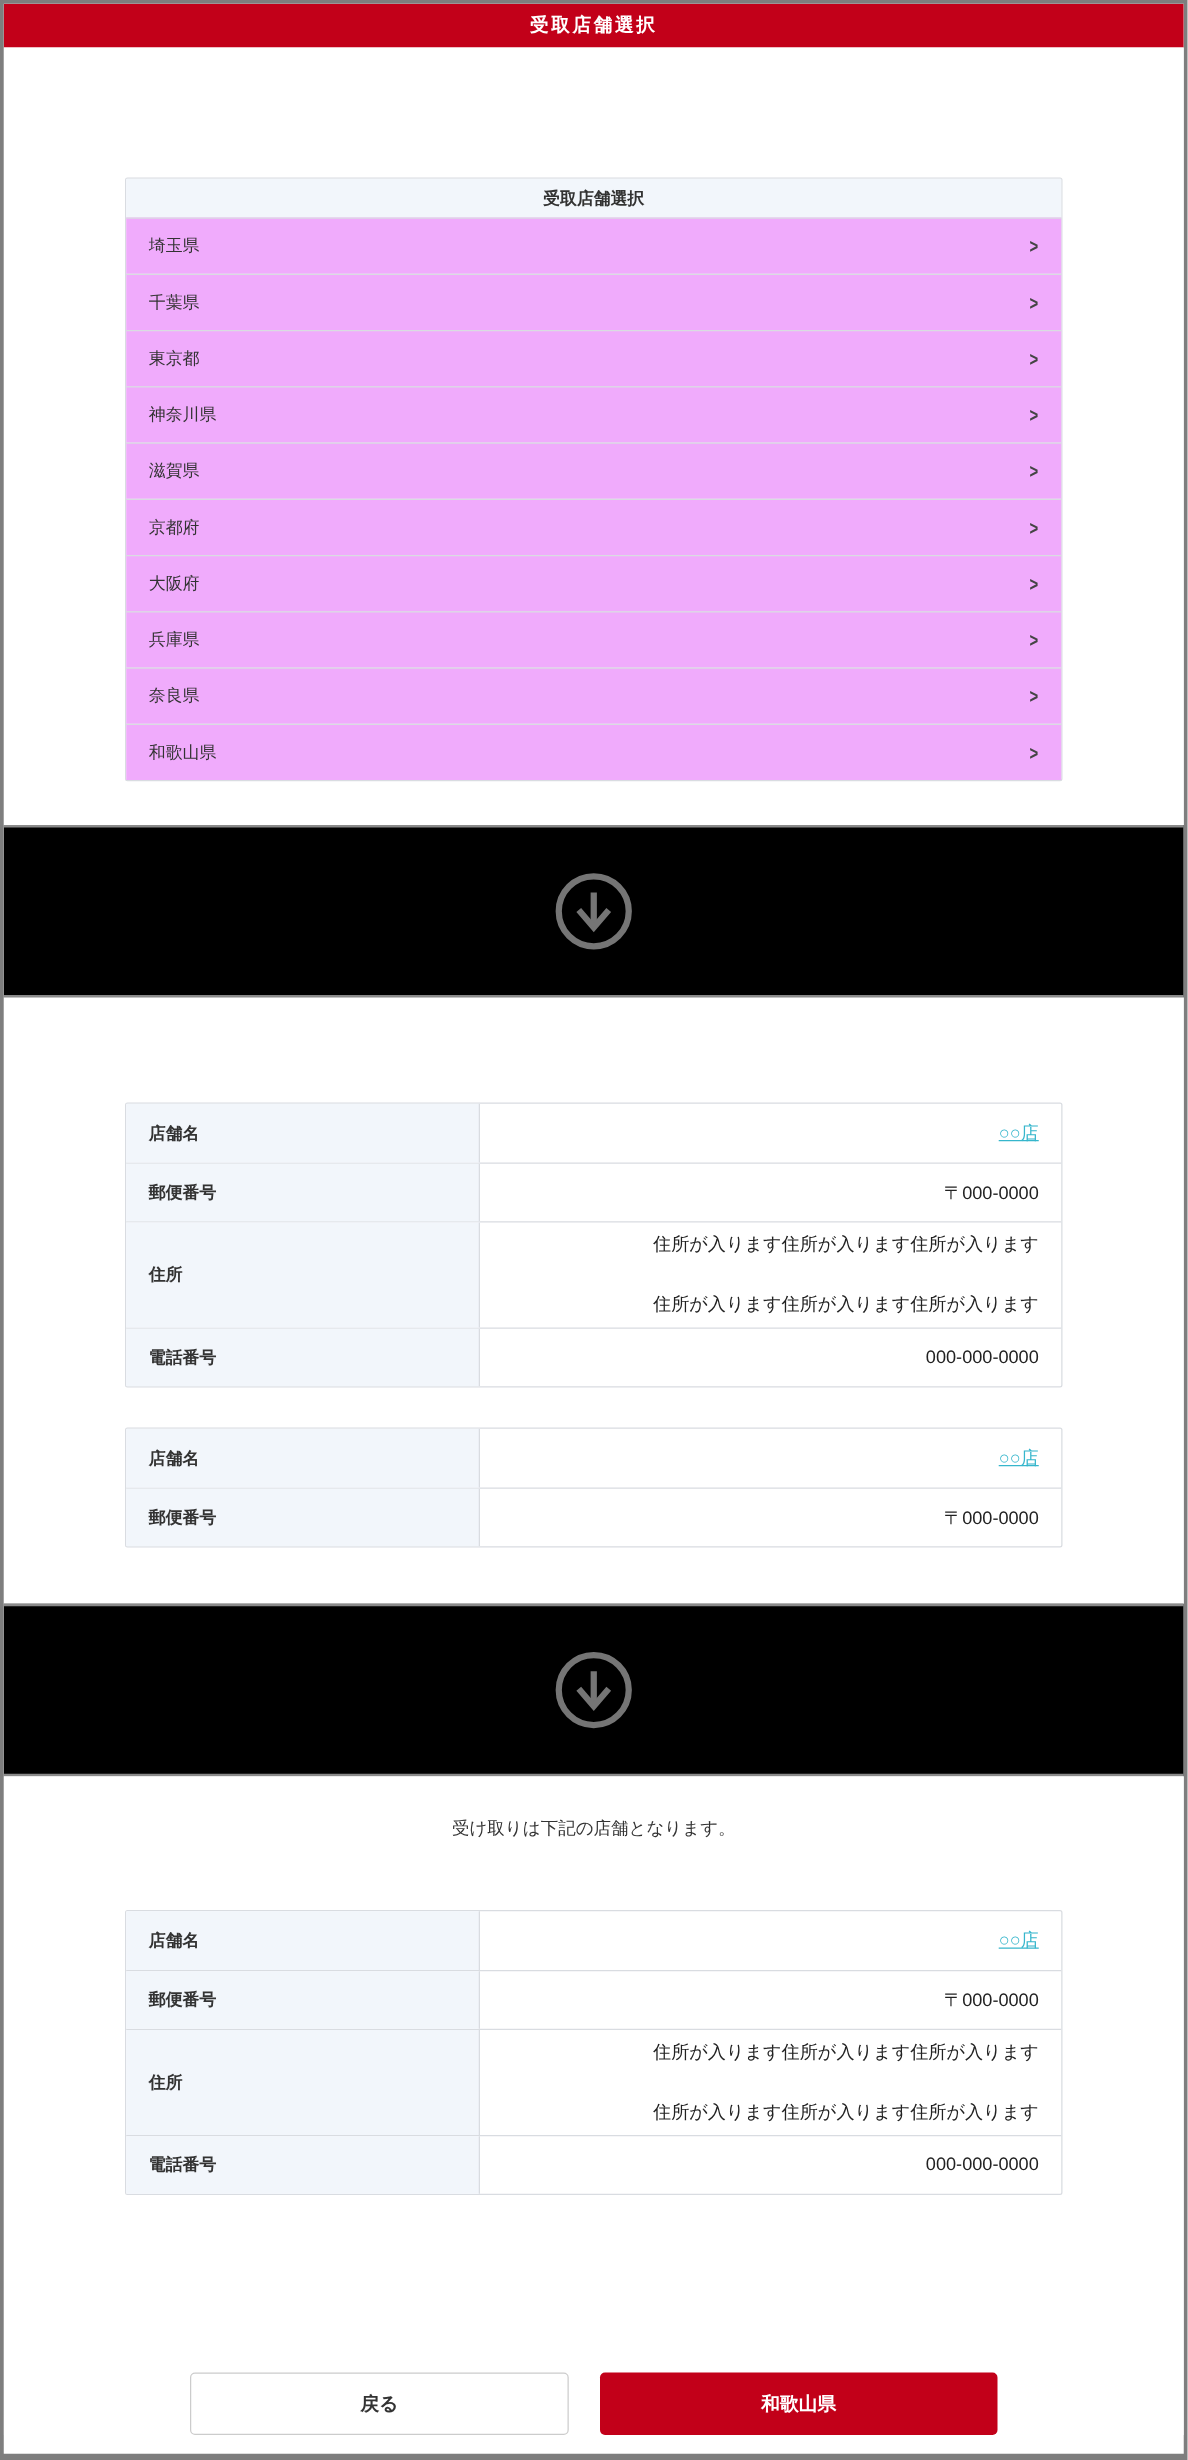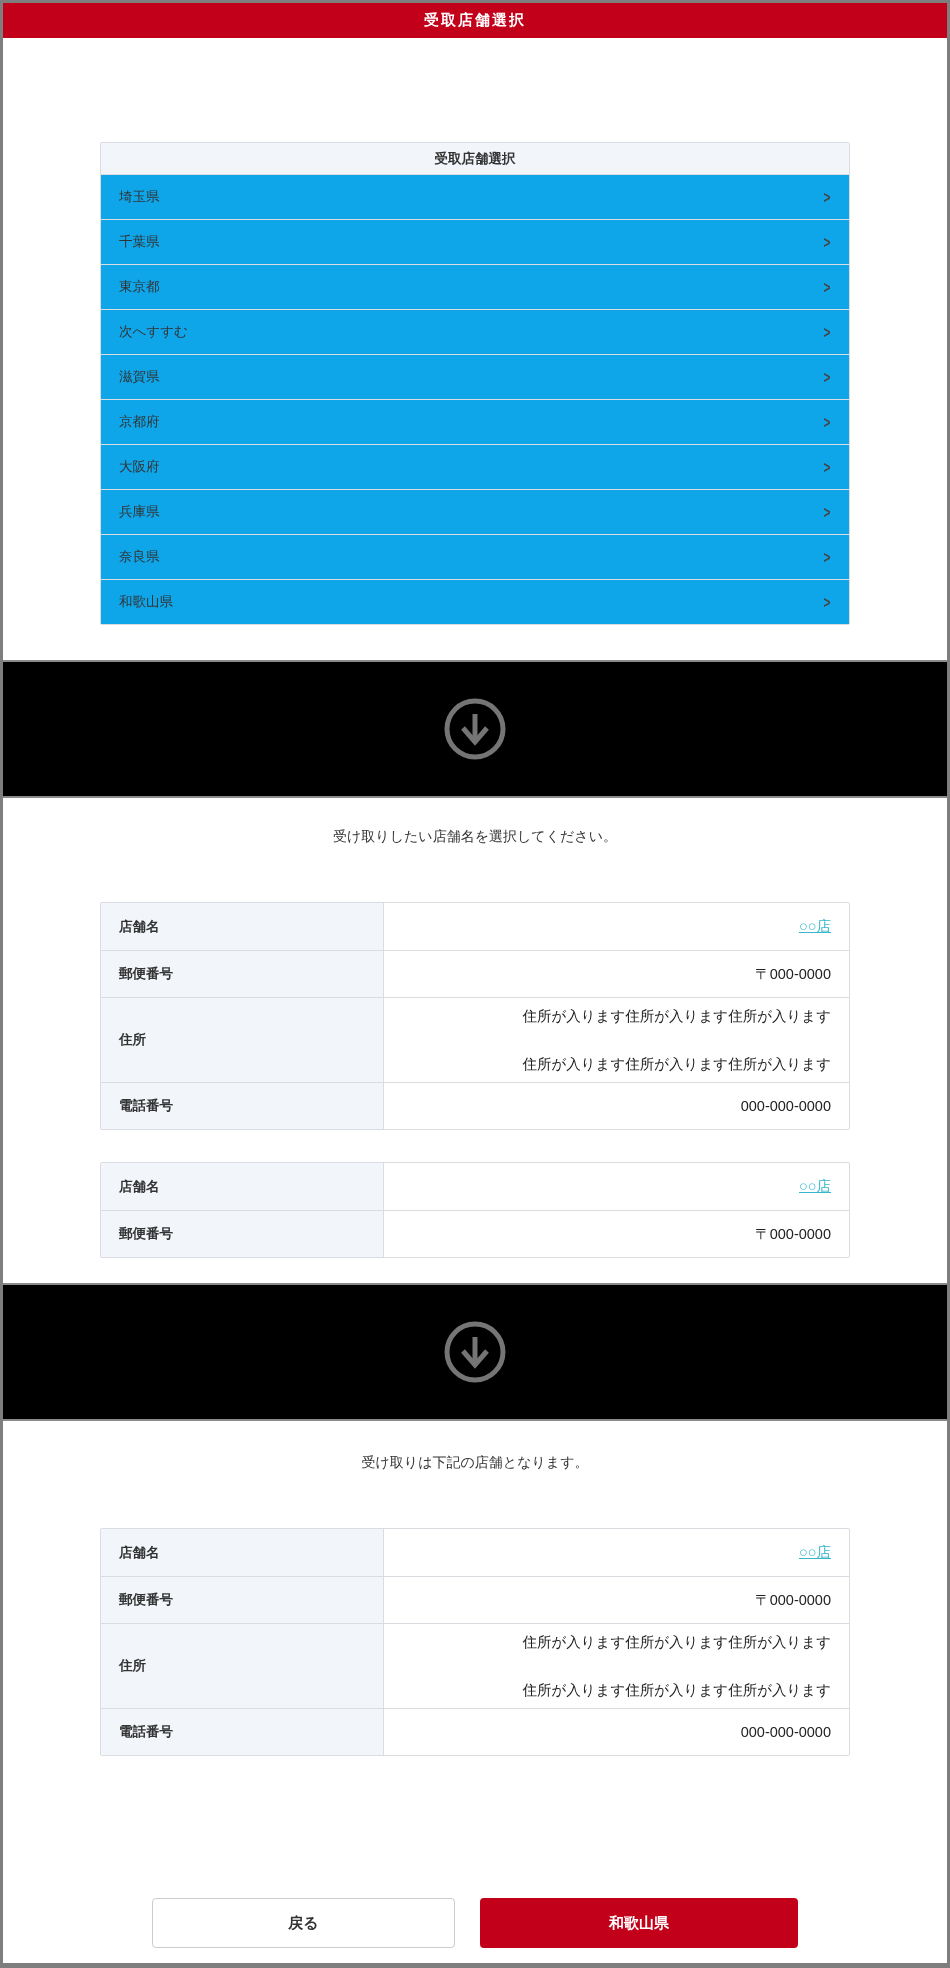--- a/index.html
+++ b/index.html
@@ -50,21 +50,21 @@
     border:1px solid var(--border);border-radius:2px;background:#fff;
   }
   .pref-head{
     height:31px;background:var(--head-bg);
     display:flex;align-items:center;justify-content:center;
     font-size:13.5px;font-weight:700;
   }
   .pref-row{
     height:45px;border-top:1px solid var(--border);
     display:flex;align-items:center;justify-content:space-between;
-    padding:0 18px;font-size:13.5px;cursor:pointer;background:#0ea5e9;
+    padding:0 18px;font-size:13.5px;cursor:pointer;background:#f0abfc;
   }
   .chev{
     font-size:14px;font-weight:700;color:#444;
     transform:scale(0.85,1.15);line-height:1;
   }
   
   .band{
     height:138px;background:var(--band);
     border-top:2px solid #8a8a8a;border-bottom:2px solid #8a8a8a;
     display:flex;align-items:center;justify-content:center;
@@ -122,21 +122,21 @@
         </div>
         <div class="pref-row">
           <span>千葉県</span>
           <span class="chev">&gt;</span>
         </div>
         <div class="pref-row">
           <span>東京都</span>
           <span class="chev">&gt;</span>
         </div>
         <div class="pref-row">
-          <span>次へすすむ</span>
+          <span>神奈川県</span>
           <span class="chev">&gt;</span>
         </div>
         <div class="pref-row">
           <span>滋賀県</span>
           <span class="chev">&gt;</span>
         </div>
         <div class="pref-row">
           <span>京都府</span>
           <span class="chev">&gt;</span>
         </div>
@@ -162,21 +162,20 @@
 
 <div class="band">
   <svg viewBox="0 0 64 64" width="64" height="64" fill="none" stroke="#757575" stroke-width="5">
     <circle cx="32" cy="32" r="28"></circle>
     <path d="M32 17 L32 42"></path>
     <path d="M20 31 L32 45 L44 31"></path>
   </svg>
 </div>
 
 <section class="step step2">
-  <p class="instruction">受け取りしたい店舗名を選択してください。</p>
   <div class="store-table">
       <div class="store-row">
         <div class="cell-label">店舗名</div>
         <div class="cell-value">
           <a class="store-link">○○店</a>
         </div>
       </div>
       <div class="store-row">
         <div class="cell-label">郵便番号</div>
         <div class="cell-value">

